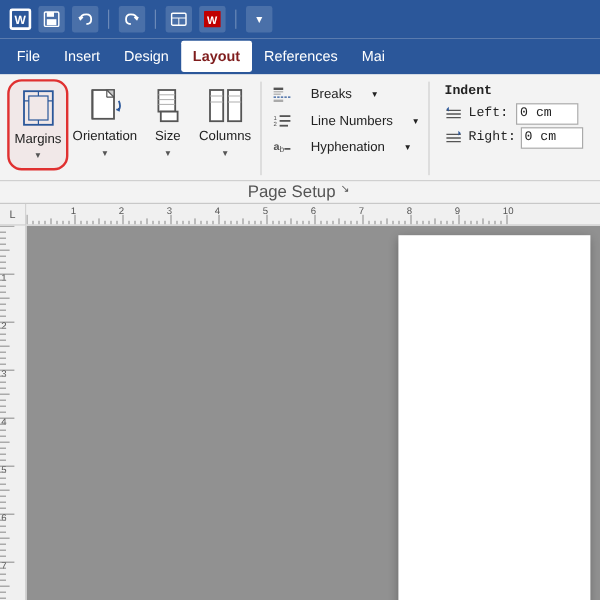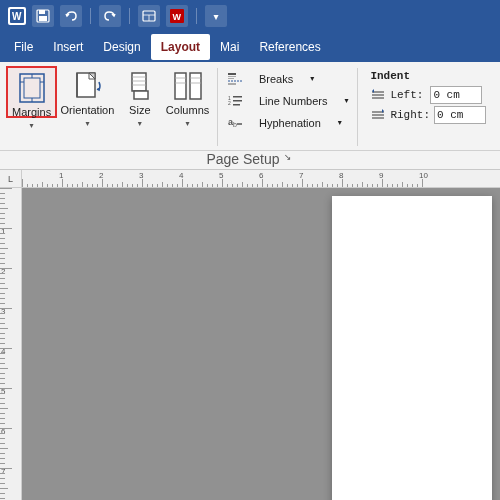--- a/index.html
+++ b/index.html
@@ -86,24 +86,24 @@
       color: #555;
     }
 
     
     .ribbon-btn-large {
       display: flex;
       flex-direction: column;
       align-items: center;
       justify-content: flex-start;
       padding: 4px 6px;
-      border-radius: 0;
+      border-radius: 12px;
       cursor: pointer;
       min-width: 44px;
-      height: 52px;
+      height: 76px;
       border: none;
       background: transparent;
       font-size: 11px;
       color: #222;
       gap: 2px;
     }
     .ribbon-btn-large.selected {
       border: 2px solid #e03030;
       background: rgba(224,48,48,0.05);
     }
@@ -275,22 +275,22 @@
   </button>
   <div class="title-bar-divider"></div>
   <button class="title-bar-btn" style="font-size:10px; color:white;">▾</button>
 </div>
 
 <div class="menu-bar">
   <div class="menu-item">File</div>
   <div class="menu-item">Insert</div>
   <div class="menu-item">Design</div>
   <div class="menu-item active">Layout</div>
+  <div class="menu-item">References</div>
   <div class="menu-item">Mai</div>
-  <div class="menu-item">References</div>
 </div>
 
 <div class="ribbon">
   <div class="ribbon-content">
 
     <button class="ribbon-btn-large selected">
       <div class="btn-icon margins-icon">
         <svg width="32" height="32" viewBox="0 0 32 32">
           <rect x="4" y="2" width="24" height="28" fill="none" stroke="#2b579a" stroke-width="1.5"></rect>
           <rect x="8" y="6" width="16" height="20" fill="none" stroke="#2b579a" stroke-width="1"></rect>

